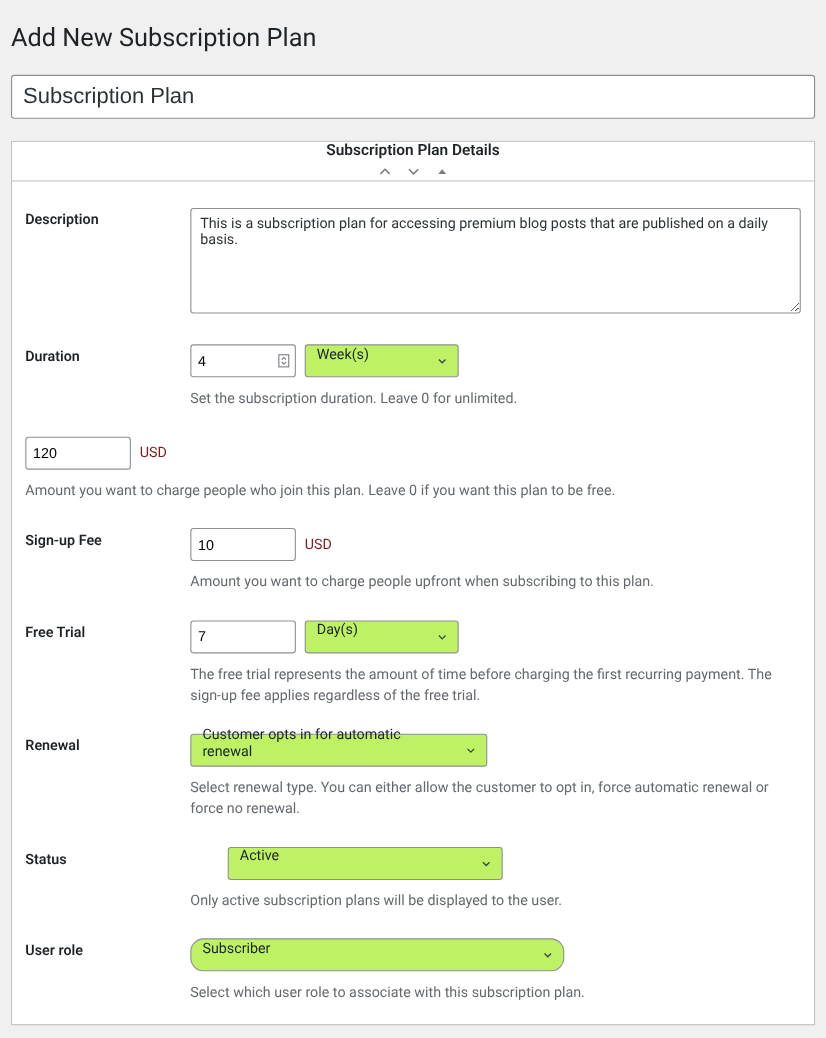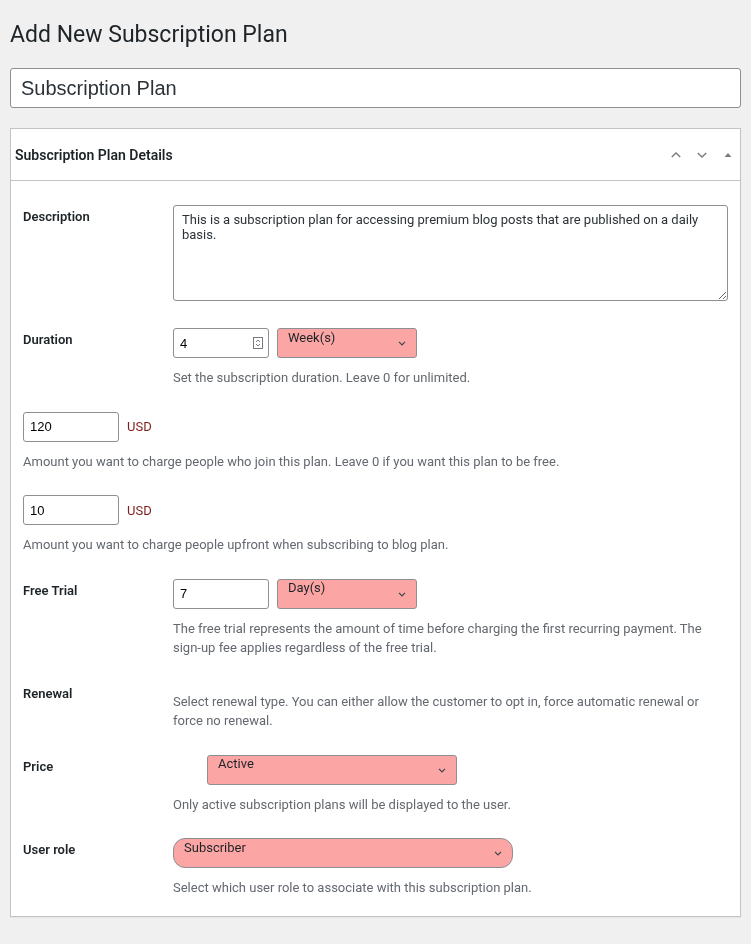--- a/index.html
+++ b/index.html
@@ -34,22 +34,23 @@
     margin-top: 20px;
     background: #fff;
     border: 1px solid #c3c4c7;
     box-shadow: 0 1px 1px rgba(0,0,0,0.04);
   }
   .postbox-header {
     display: flex;
     align-items: center;
     justify-content: space-between;
     border-bottom: 1px solid #c3c4c7;
-    padding: 0 4px;
-    height: 52px;
+    padding: 0 16px;
+    height: 36px;
+    flex-direction: column;
   }
   .postbox-header h2 {
     font-size: 14px;
     font-weight: 600;
     margin: 0;
   }
   .postbox-header-actions {
     display: flex;
     align-items: center;
     gap: 10px;
@@ -120,21 +121,21 @@
     color: #787c82;
     pointer-events: none;
   }
   .num-wrap .spin-icon svg { width: 12px; height: 14px; display:block; }
   .select {
     position: relative;
     display: inline-flex;
     align-items: center;
     border: 1px solid #8c8f94;
     border-radius: 3px;
-    background: #fca5a5;
+    background: #bef264;
     height: 30px;
     padding: 0 30px 12px 10px;
     font-size: 13px;
     cursor: pointer;
     user-select: none;
   }
   .select .caret {
     position: absolute;
     right: 8px;
     top: 50%;
@@ -221,26 +222,27 @@
       <div class="field-body">
         <div class="controls-line">
           <input class="num" type="text" value="120" style="">
           <span class="unit">USD</span>
         </div>
         <div class="help">Amount you want to charge people who join this plan. Leave 0 if you want this plan to be free.</div>
       </div>
     </div>
 
     <div class="field-row">
+      <div class="field-label">Sign-up Fee</div>
       <div class="field-body">
         <div class="controls-line">
           <input class="num" type="text" value="10" style="">
           <span class="unit">USD</span>
         </div>
-        <div class="help">Amount you want to charge people upfront when subscribing to blog plan.</div>
+        <div class="help">Amount you want to charge people upfront when subscribing to this plan.</div>
       </div>
     </div>
 
     <div class="field-row">
       <div class="field-label">Free Trial</div>
       <div class="field-body">
         <div class="controls-line">
           <input class="num" type="text" value="7" style="">
           <div class="select w-140">
             <span>Day(s)</span>
@@ -251,26 +253,36 @@
             </span>
           </div>
         </div>
         <div class="help">The free trial represents the amount of time before charging the first recurring payment. The sign-up fee applies regardless of the free trial.</div>
       </div>
     </div>
 
     <div class="field-row">
       <div class="field-label">Renewal</div>
       <div class="field-body">
+        <div class="controls-line">
+          <div class="select w-270">
+            <span>Customer opts in for automatic renewal</span>
+            <span class="caret">
+              <svg viewBox="0 0 20 20">
+                  <path fill="none" stroke="currentColor" stroke-width="2" d="M5 8l5 5 5-5"></path>
+                </svg>
+            </span>
+          </div>
+        </div>
         <div class="help">Select renewal type. You can either allow the customer to opt in, force automatic renewal or force no renewal.</div>
       </div>
     </div>
 
     <div class="field-row">
-      <div class="field-label">Price</div>
+      <div class="field-label">Status</div>
       <div class="field-body">
         <div class="controls-line">
           <div class="select w-250">
             <span>Active</span>
             <span class="caret">
               <svg viewBox="0 0 20 20">
                   <path fill="none" stroke="currentColor" stroke-width="2" d="M5 8l5 5 5-5"></path>
                 </svg>
             </span>
           </div>

